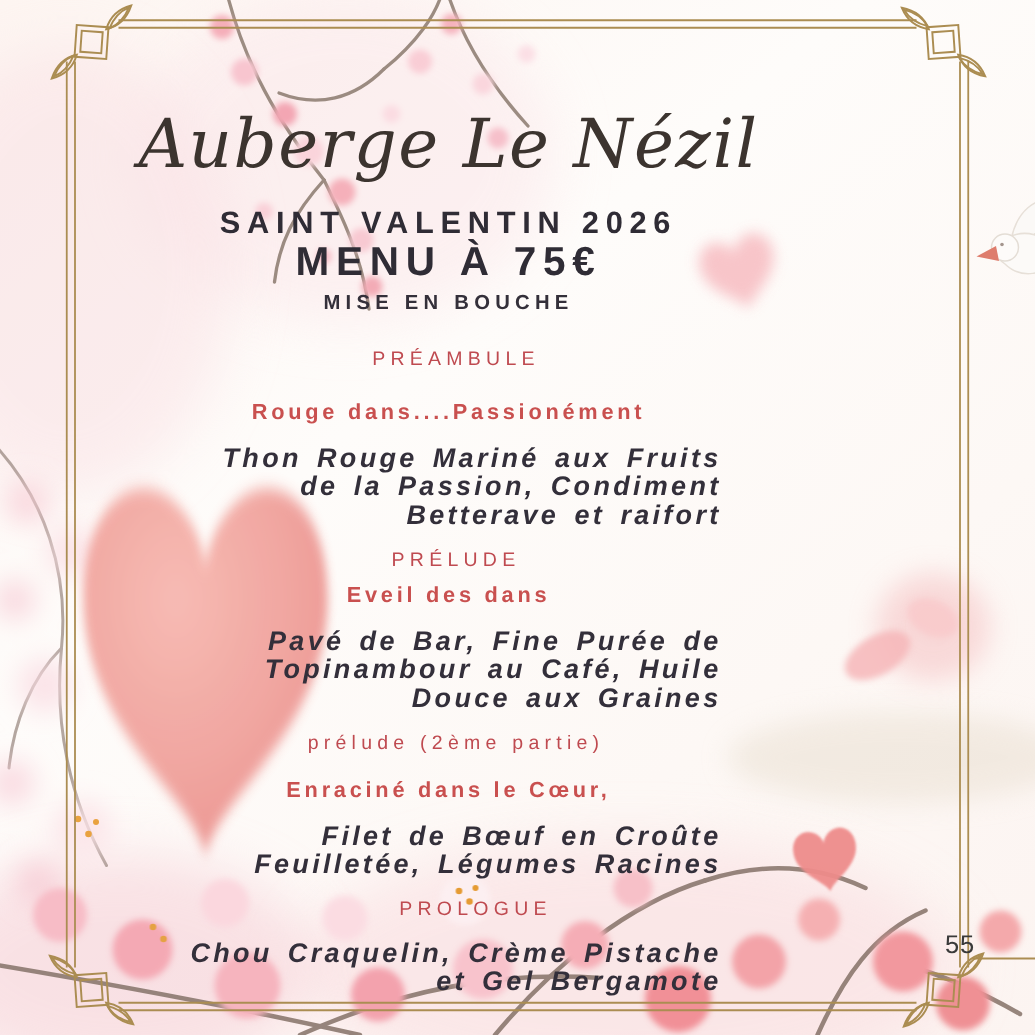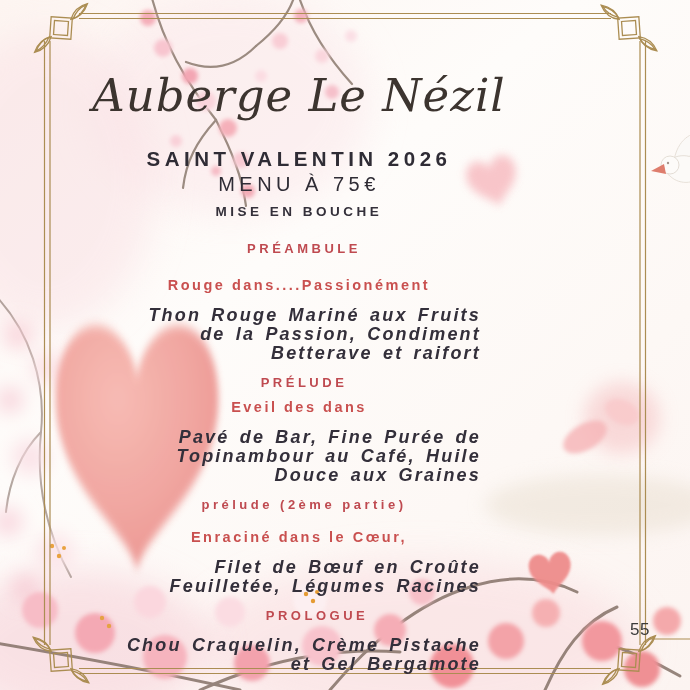--- a/index.html
+++ b/index.html
@@ -13,25 +13,25 @@
   .decor-layer{z-index:1;}
   .menu-content{
     position:absolute;left:0;top:0;width:598px;z-index:4;
     text-align:center;color:#35313a;
   }
   .restaurant-title{
     margin:70px 0 0 0;font-family:"DejaVu Serif","Liberation Serif",serif;
     font-style:italic;font-weight:500;font-size:45px;line-height:52px;
     color:#3c342f;letter-spacing:1px;
   }
-  .event-line{margin-top:25px;font-size:20.5px;font-weight:bold;letter-spacing:4.5px;line-height:24px;color:#2f2c35;}
-  .price-line{margin-top:1px;font-size:20px;font-weight:normal;letter-spacing:4.5px;line-height:24px;color:#2f2c35;}
+  .event-line{margin-top:15px;font-size:20.5px;font-weight:bold;letter-spacing:4.5px;line-height:24px;color:#2f2c35;}
+  .price-line{margin-top:1px;font-size:27px;font-weight:bold;letter-spacing:4.5px;line-height:24px;color:#2f2c35;}
   .amuse-line{margin-top:8px;font-size:13.5px;font-weight:bold;letter-spacing:3.5px;line-height:16px;color:#34303a;}
   .section-heading{
-    font-size:13px;font-weight:bold;letter-spacing:3.5px;line-height:16px;color:#bf4a50;padding-left:10px;
+    font-size:13px;font-weight:normal;letter-spacing:3.5px;line-height:16px;color:#bf4a50;padding-left:10px;
   }
   .dish-name{
     font-size:14.5px;font-weight:bold;letter-spacing:2.5px;line-height:18px;color:#c9504f;
   }
   .dish-desc{
     max-width:364px;margin:12px auto;
     font-size:18px;font-weight:bold;font-style:italic;
     letter-spacing:2.2px;word-spacing:3px;line-height:19px;color:#332f3a;text-align:right;
   }
   .s1 .section-heading{margin-top:21px;}

